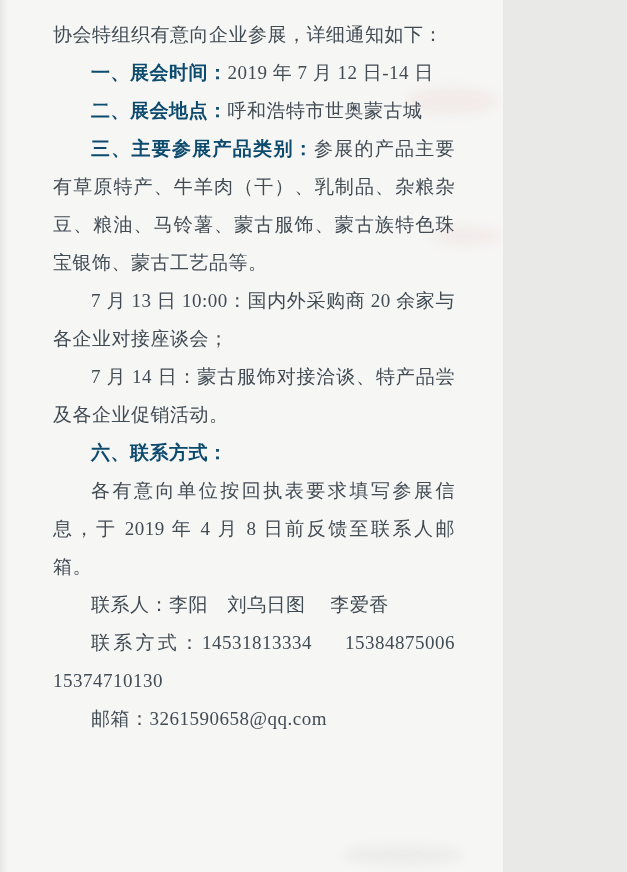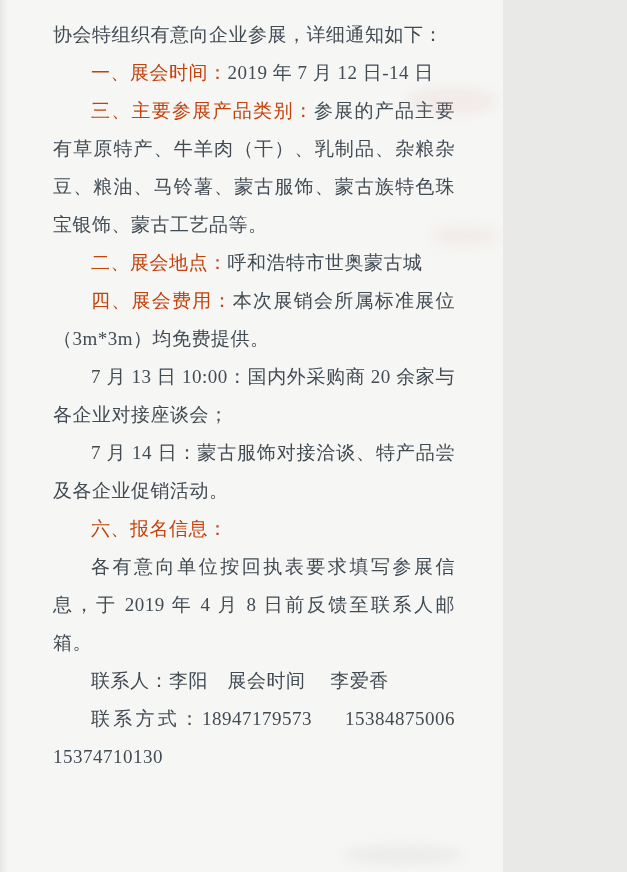--- a/index.html
+++ b/index.html
@@ -40,50 +40,50 @@
   .para {
     margin: 0;
     font-size: 19px;
     line-height: 38px;
     text-align: justify;
     letter-spacing: 0.5px;
   }
   .para.indent { text-indent: 2em; }
   .label {
     font-family: "Liberation Sans", "DejaVu Sans", sans-serif;
-    font-weight: 400;
-    color: #c2410c;
+    font-weight: 700;
+    color: #0c4a6e;
   }
 </style>
 </head>
 <body>
 
 <div class="page">
   <div class="smudge a"></div>
   <div class="smudge b"></div>
   <div class="smudge c"></div>
 
   <p class="para"><span>协会特组织有意向企业参展，详细通知如下：</span></p>
 
   <p class="para indent"><span class="label">一、展会时间：</span><span>2019 年 7 月 12 日-14 日</span></p>
 
+  <p class="para indent"><span class="label">二、展会地点：</span><span>呼和浩特市世奥蒙古城</span></p>
+
   <p class="para indent"><span class="label">三、主要参展产品类别：</span><span>参展的产品主要有草原特产、牛羊肉（干）、乳制品、杂粮杂豆、粮油、马铃薯、蒙古服饰、蒙古族特色珠宝银饰、蒙古工艺品等。</span></p>
 
-  <p class="para indent"><span class="label">二、展会地点：</span><span>呼和浩特市世奥蒙古城</span></p>
-
-  <p class="para indent"><span class="label">四、展会费用：</span><span>本次展销会所属标准展位（3m*3m）均免费提供。</span></p>
 
 
 
 
   <p class="para indent"><span>7 月 13 日 10:00：国内外采购商 20 余家与各企业对接座谈会；</span></p>
 
   <p class="para indent"><span>7 月 14 日：蒙古服饰对接洽谈、特产品尝及各企业促销活动。</span></p>
 
-  <p class="para indent"><span class="label">六、报名信息：</span></p>
+  <p class="para indent"><span class="label">六、联系方式：</span></p>
 
   <p class="para indent"><span>各有意向单位按回执表要求填写参展信息，于 2019 年 4 月 8 日前反馈至联系人邮箱。</span></p>
 
-  <p class="para indent"><span>联系人：李阳　展会时间　 李爱香</span></p>
+  <p class="para indent"><span>联系人：李阳　刘乌日图　 李爱香</span></p>
 
-  <p class="para indent"><span>联系方式：18947179573　 15384875006　 15374710130</span></p>
+  <p class="para indent"><span>联系方式：14531813334　 15384875006　 15374710130</span></p>
 
+  <p class="para indent"><span>邮箱：3261590658@qq.com</span></p>
 </div>
 
 </body></html>

